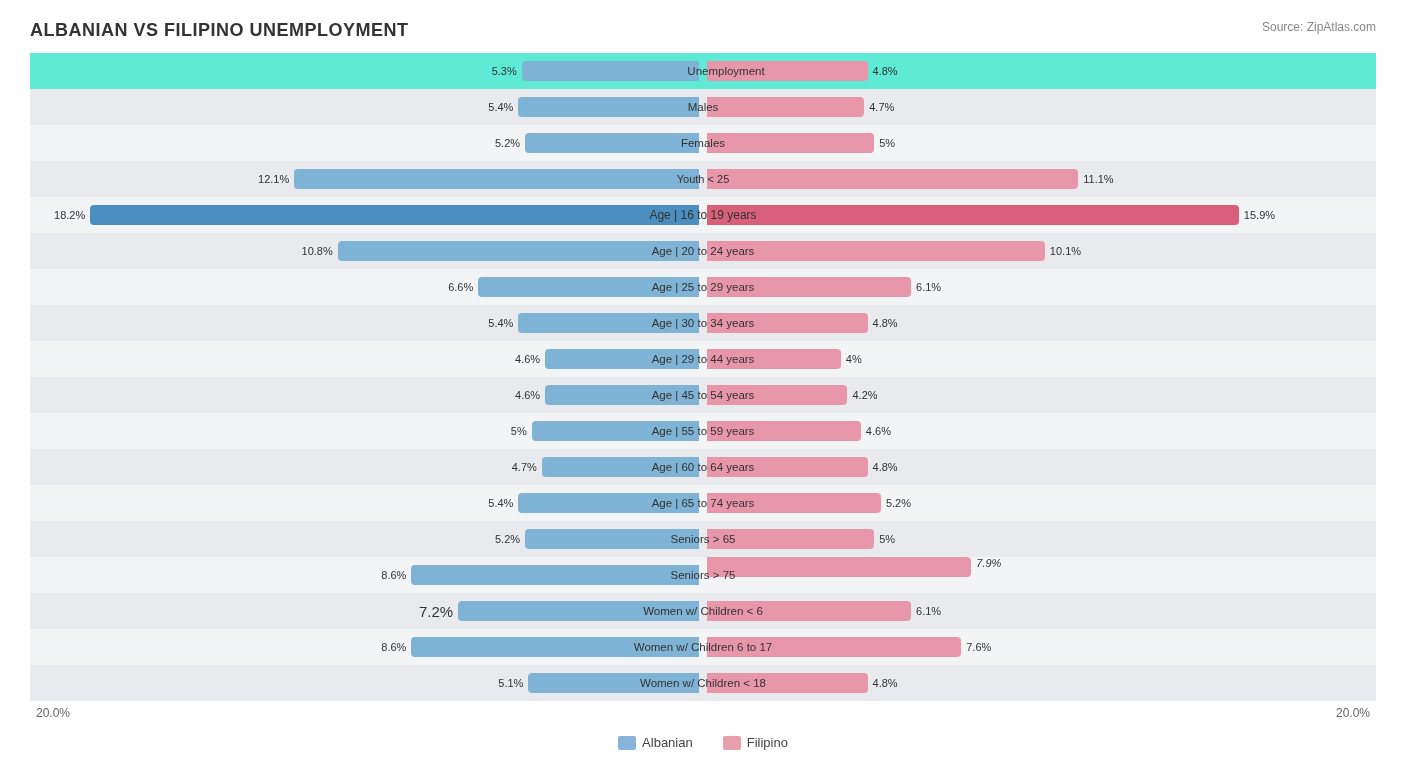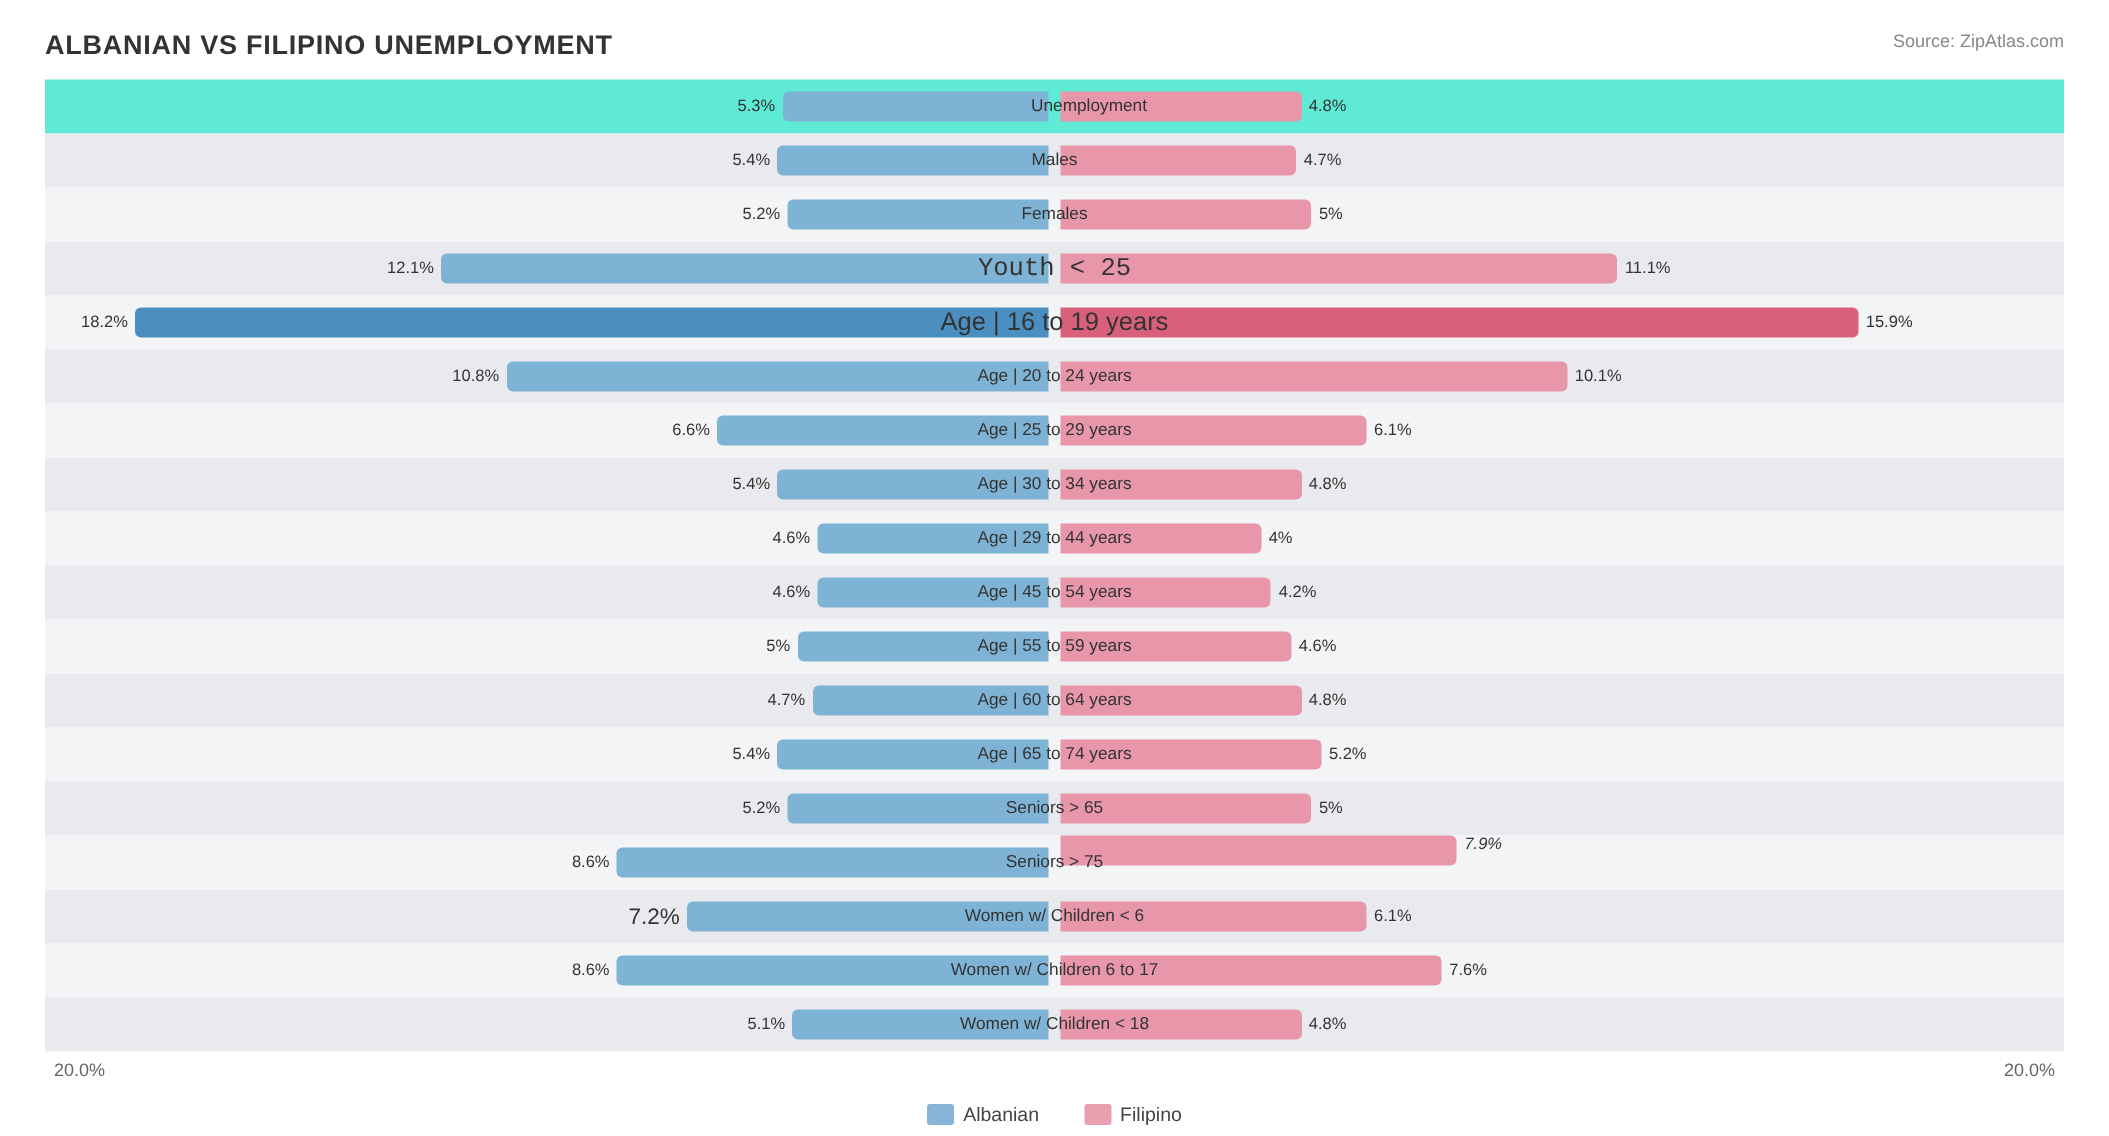--- a/index.html
+++ b/index.html
@@ -128,32 +128,32 @@
         <div style="width: 50%; display: flex; align-items: center; justify-content: flex-start; position: relative; height: 100%; padding-left: 4px;">
     <div style="height:20px;width:25%;background:#e896aa;border-radius:0 4px 4px 0;min-width:2px;"></div>
     <span style="font-size:11px;color:#333;margin-left:5px;min-width:30px;">5%</span>
   </div>
       </div>
       <div style="display: flex; align-items: center; height: 36px; position: relative; background: rgb(232, 234, 237);">
         <div style="width: 50%; display: flex; align-items: center; justify-content: flex-end; position: relative; height: 100%; padding-right: 4px;">
     <span style="font-size:11px;color:#333;margin-right:5px;min-width:30px;">12.1%</span>
     <div style="height:20px;width:60.5%;background:#7fb3d5;border-radius:4px 0 0 4px;min-width:2px;"></div>
   </div>
-        <div style="position: absolute; left: 50%; transform: translateX(-50%); z-index: 10; white-space: nowrap; font-size: 17px; color: rgb(51, 51, 51); pointer-events: none; font-family: Liberation Mono, monospace;">Youth &lt; 25</div>
+        <div style="position: absolute; left: 50%; transform: translateX(-50%); z-index: 10; white-space: nowrap; font-size: 11px; color: rgb(51, 51, 51); pointer-events: none;">Youth &lt; 25</div>
         <div style="width: 50%; display: flex; align-items: center; justify-content: flex-start; position: relative; height: 100%; padding-left: 4px;">
     <div style="height:20px;width:55.49999999999999%;background:#e896aa;border-radius:0 4px 4px 0;min-width:2px;"></div>
     <span style="font-size:11px;color:#333;margin-left:5px;min-width:30px;">11.1%</span>
   </div>
       </div>
       <div style="display: flex; align-items: center; height: 36px; position: relative; background: rgb(242, 244, 246);">
         <div style="width: 50%; display: flex; align-items: center; justify-content: flex-end; position: relative; height: 100%; padding-right: 4px;">
     <span style="font-size:11px;color:#333;margin-right:5px;min-width:30px;text-align:right;">18.2%</span>
     <div style="height:20px;width:90.99999999999999%;background:#4a8fbf;border-radius:4px 0 0 4px;min-width:2px;"></div>
   </div>
-        <div style="position: absolute; left: 50%; transform: translateX(-50%); z-index: 10; white-space: nowrap; font-size: 17px; color: rgb(51, 51, 51); text-align: right; pointer-events: none;">Age | 16 to 19 years</div>
+        <div style="position: absolute; left: 50%; transform: translateX(-50%); z-index: 10; white-space: nowrap; font-size: 12px; color: rgb(51, 51, 51); text-align: right; pointer-events: none;">Age | 16 to 19 years</div>
         <div style="width: 50%; display: flex; align-items: center; justify-content: flex-start; position: relative; height: 100%; padding-left: 4px;">
     <div style="height:20px;width:79.5%;background:#d9607a;border-radius:0 4px 4px 0;min-width:2px;"></div>
     <span style="font-size:11px;color:#333;margin-left:5px;min-width:30px;">15.9%</span>
   </div>
       </div>
       <div style="display: flex; align-items: center; height: 36px; position: relative; background: rgb(232, 234, 237);">
         <div style="width: 50%; display: flex; align-items: center; justify-content: flex-end; position: relative; height: 100%; padding-right: 4px;">
     <span style="font-size:11px;color:#333;margin-right:5px;min-width:30px;text-align:right;">10.8%</span>
     <div style="height:20px;width:54%;background:#7fb3d5;border-radius:4px 0 0 4px;min-width:2px;"></div>
   </div>

